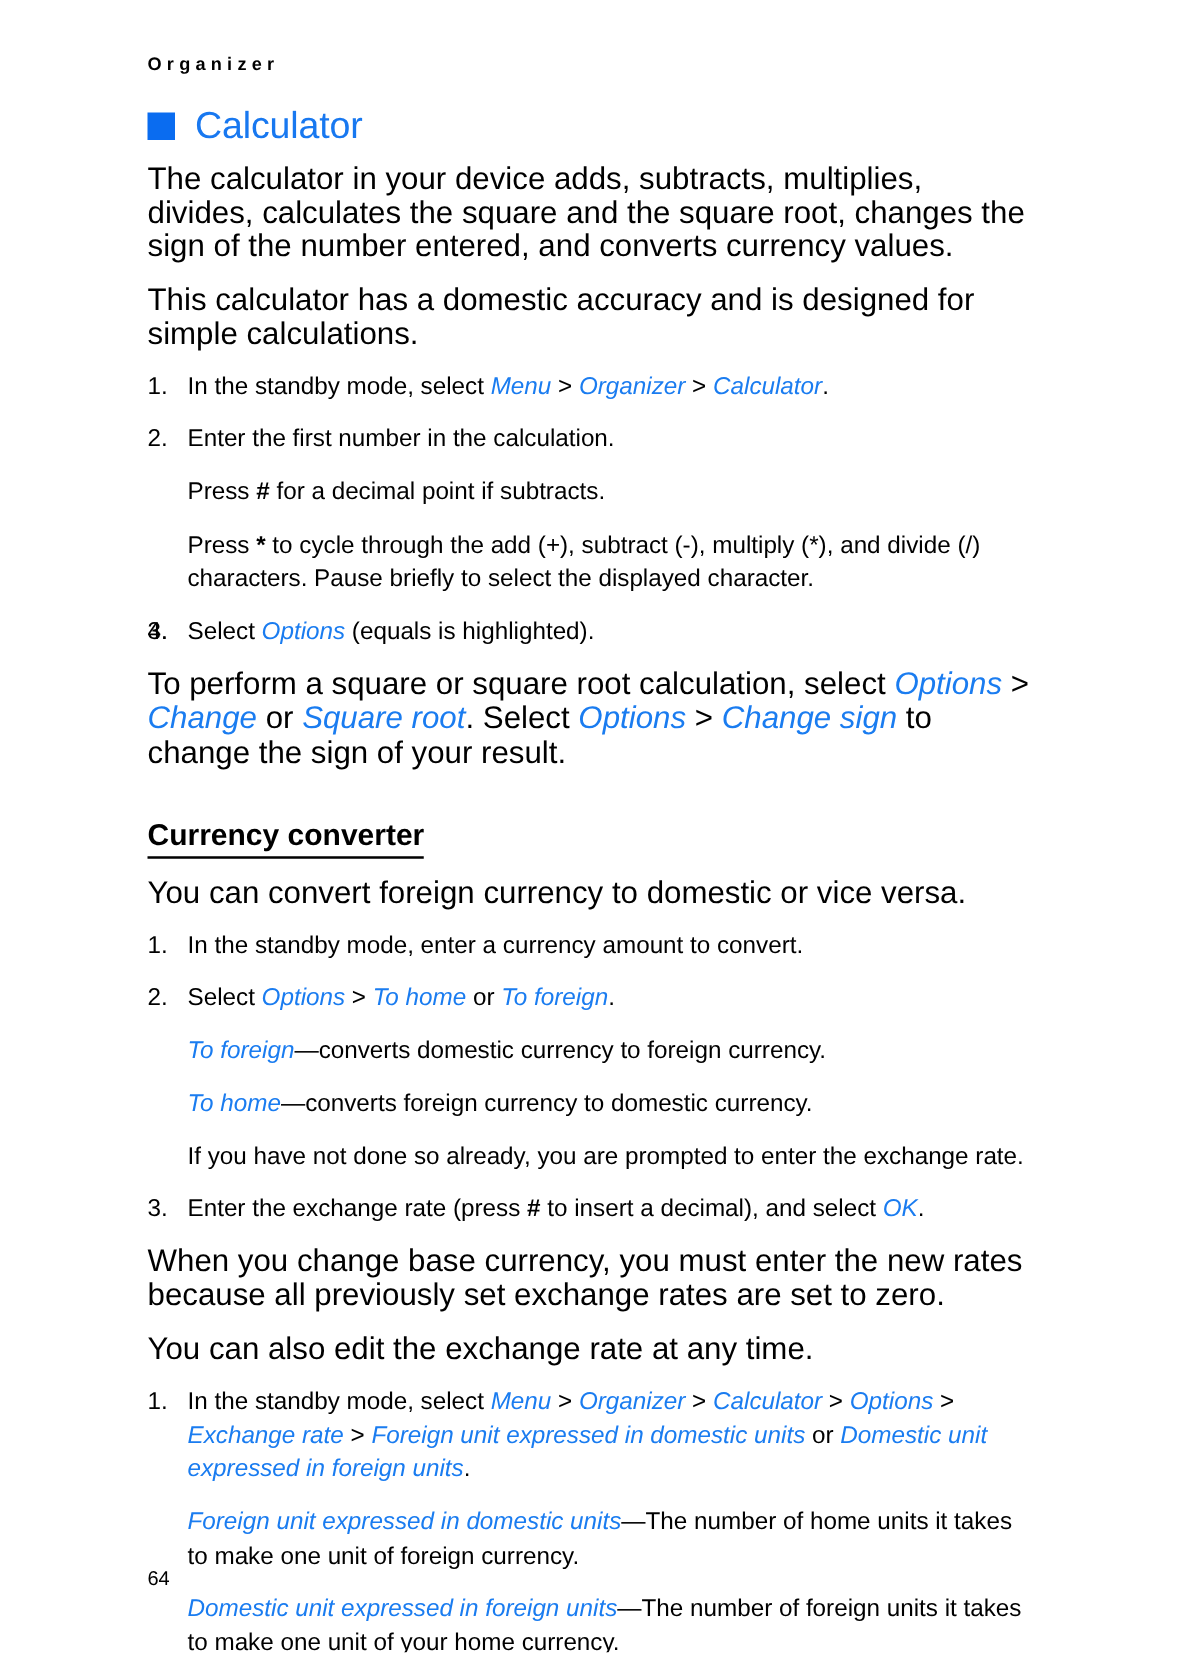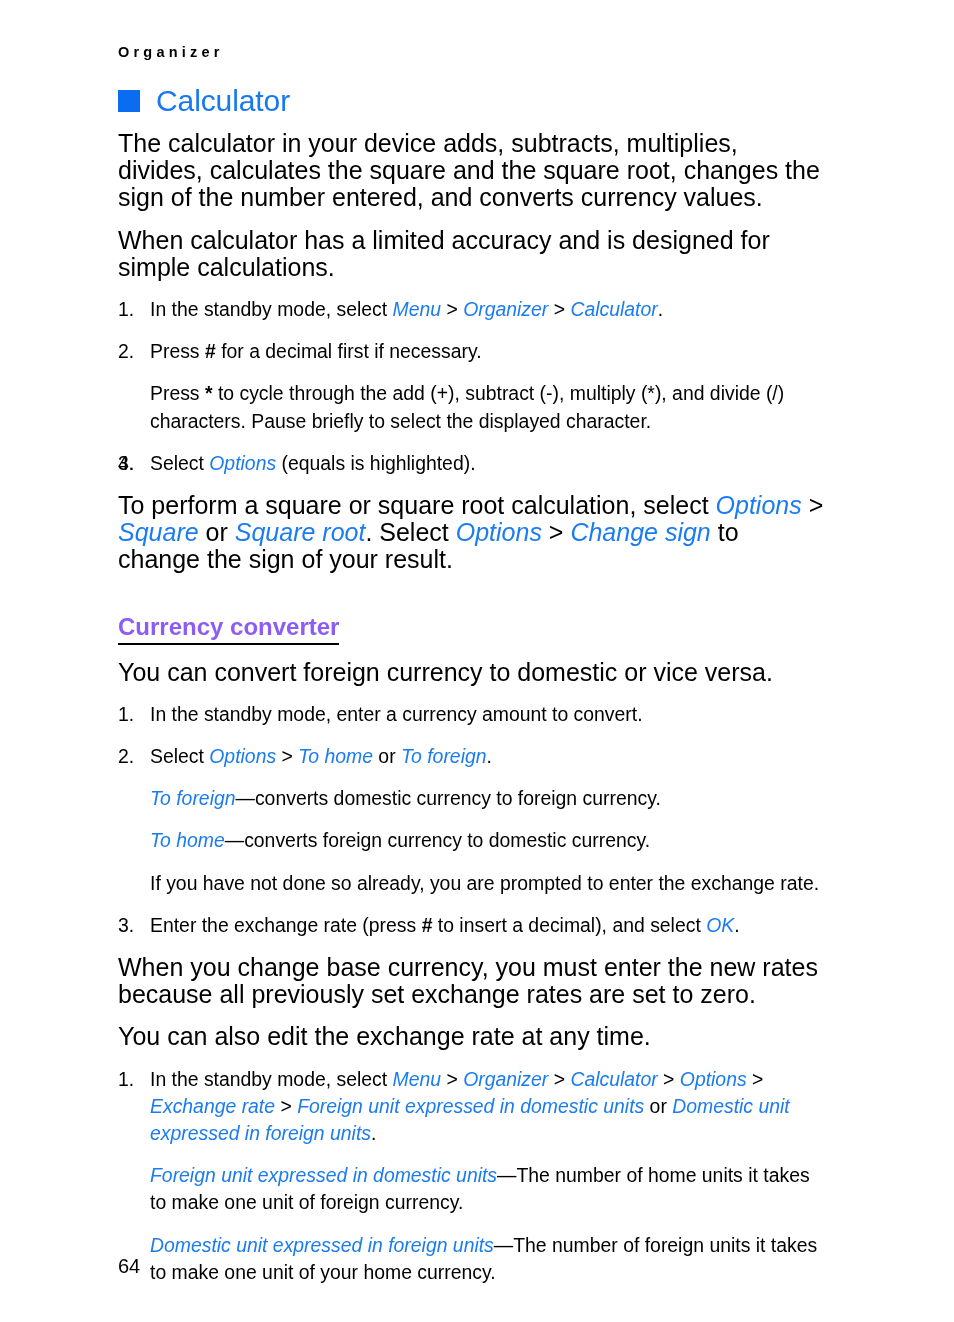--- a/index.html
+++ b/index.html
@@ -69,21 +69,21 @@
     font-size: 25px;
     line-height: 27.2px;
     color: #000000;
   }
 
   h2.sub {
     margin: 23px 0 14px 0;
     font-size: 24px;
     font-weight: bold;
     line-height: 30px;
-    color: #8b5cf6;
+    color: #000000;
     display: inline-block;
     border-bottom: 2px solid #000000;
     padding-bottom: 1px;
   }
   .subwrap { display: block; }
 
   ol.steps {
     margin: 0;
     padding: 0;
     list-style: none;
@@ -114,66 +114,67 @@
     color: #1a7cf0;
     font-style: italic;
   }
   b.key { font-weight: bold; }
 
   
   .page-number {
     position: absolute;
     left: 118px;
     top: 1255px;
-    font-size: 20px;
+    font-size: 16px;
     color: #000000;
   }
 </style>
 </head>
 <body>
 
 <div class="page">
 
   <div class="running-header">Organizer</div>
 
   <div class="chapter-title-row">
     <span class="title-square"></span>
     <span class="chapter-title">Calculator</span>
   </div>
 
   <div class="content">
 
     <p class="body">The calculator in your device adds, subtracts, multiplies, divides, calculates the square and the square root, changes the sign of the number entered, and converts currency values.</p>
 
-    <p class="body">When calculator has a limited accuracy and is designed for simple calculations.</p>
+    <p class="body">This calculator has a domestic accuracy and is designed for simple calculations.</p>
 
     <ol class="steps">
       <li>
         <span class="num">1.</span>
         <span><span>In the standby mode, select </span><i class="ui">Menu</i><span> &gt; </span><i class="ui">Organizer</i><span> &gt; </span><i class="ui">Calculator</i><span>.</span></span>
       </li>
       <li>
         <span class="num">2.</span>
-      </li>
-    </ol>
-
-    <div class="substep"><span>Press </span><b class="key">#</b><span> for a decimal first if necessary.</span></div>
+        <span><span>Enter the first number in the calculation.</span></span>
+      </li>
+    </ol>
+
+    <div class="substep"><span>Press </span><b class="key">#</b><span> for a decimal point if subtracts.</span></div>
     <div class="substep"><span>Press </span><b class="key">*</b><span> to cycle through the add (+), subtract (-), multiply (*), and divide (/) characters. Pause briefly to select the displayed character.</span></div>
 
     <ol class="steps">
       <li>
         <span class="num">3.</span>
       </li>
       <li>
         <span class="num">4.</span>
         <span><span>Select </span><i class="ui">Options</i><span> (equals is highlighted).</span></span>
       </li>
     </ol>
 
-    <p class="body"><span>To perform a square or square root calculation, select </span><i class="ui">Options</i><span> &gt; </span><i class="ui">Square</i><span> or </span><i class="ui">Square root</i><span>. Select </span><i class="ui">Options</i><span> &gt; </span><i class="ui">Change sign</i><span> to change the sign of your result.</span></p>
+    <p class="body"><span>To perform a square or square root calculation, select </span><i class="ui">Options</i><span> &gt; </span><i class="ui">Change</i><span> or </span><i class="ui">Square root</i><span>. Select </span><i class="ui">Options</i><span> &gt; </span><i class="ui">Change sign</i><span> to change the sign of your result.</span></p>
 
     <div class="subwrap">
       <h2 class="sub">Currency converter</h2>
     </div>
 
     <p class="body">You can convert foreign currency to domestic or vice versa.</p>
 
     <ol class="steps">
       <li>
         <span class="num">1.</span>

